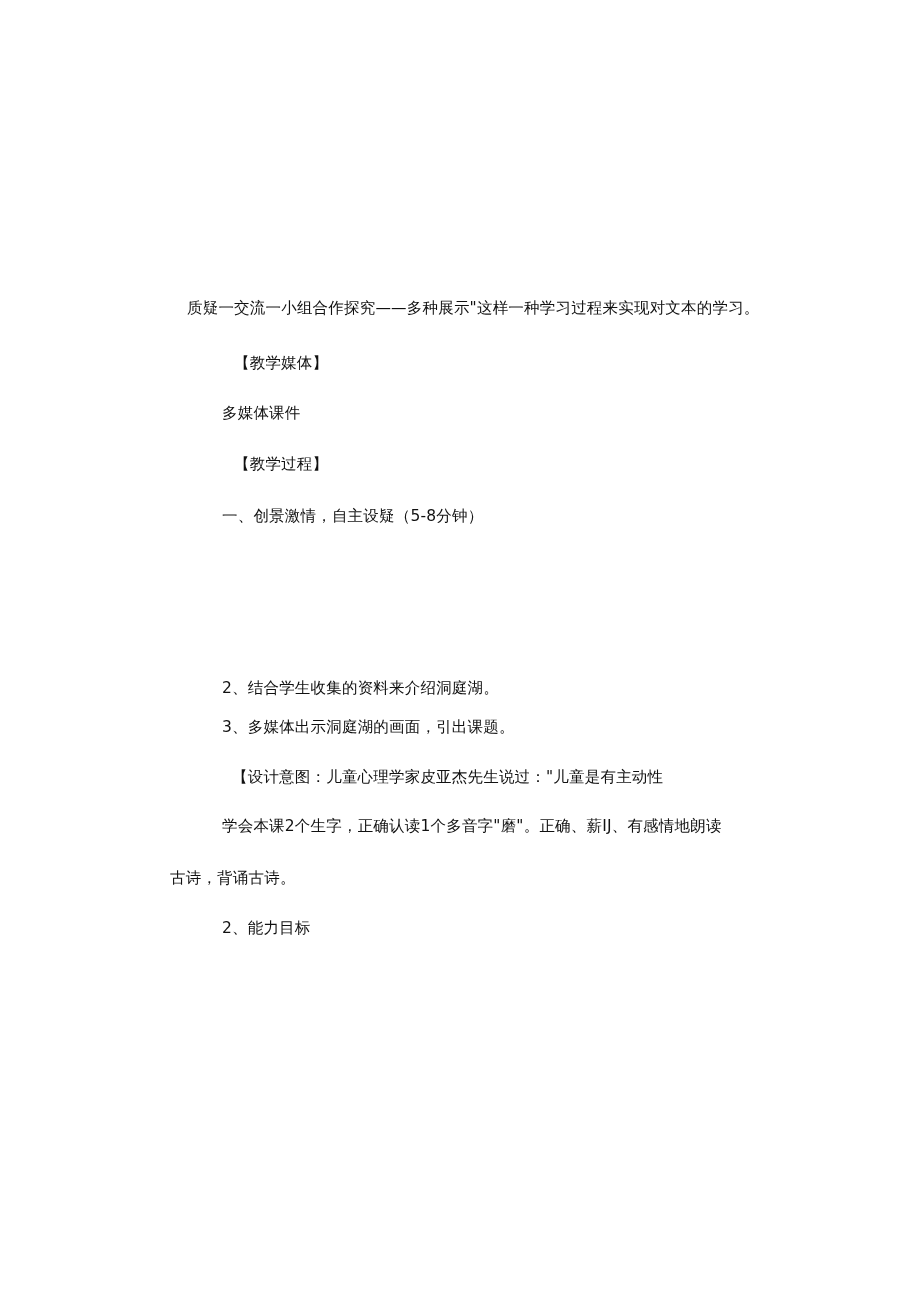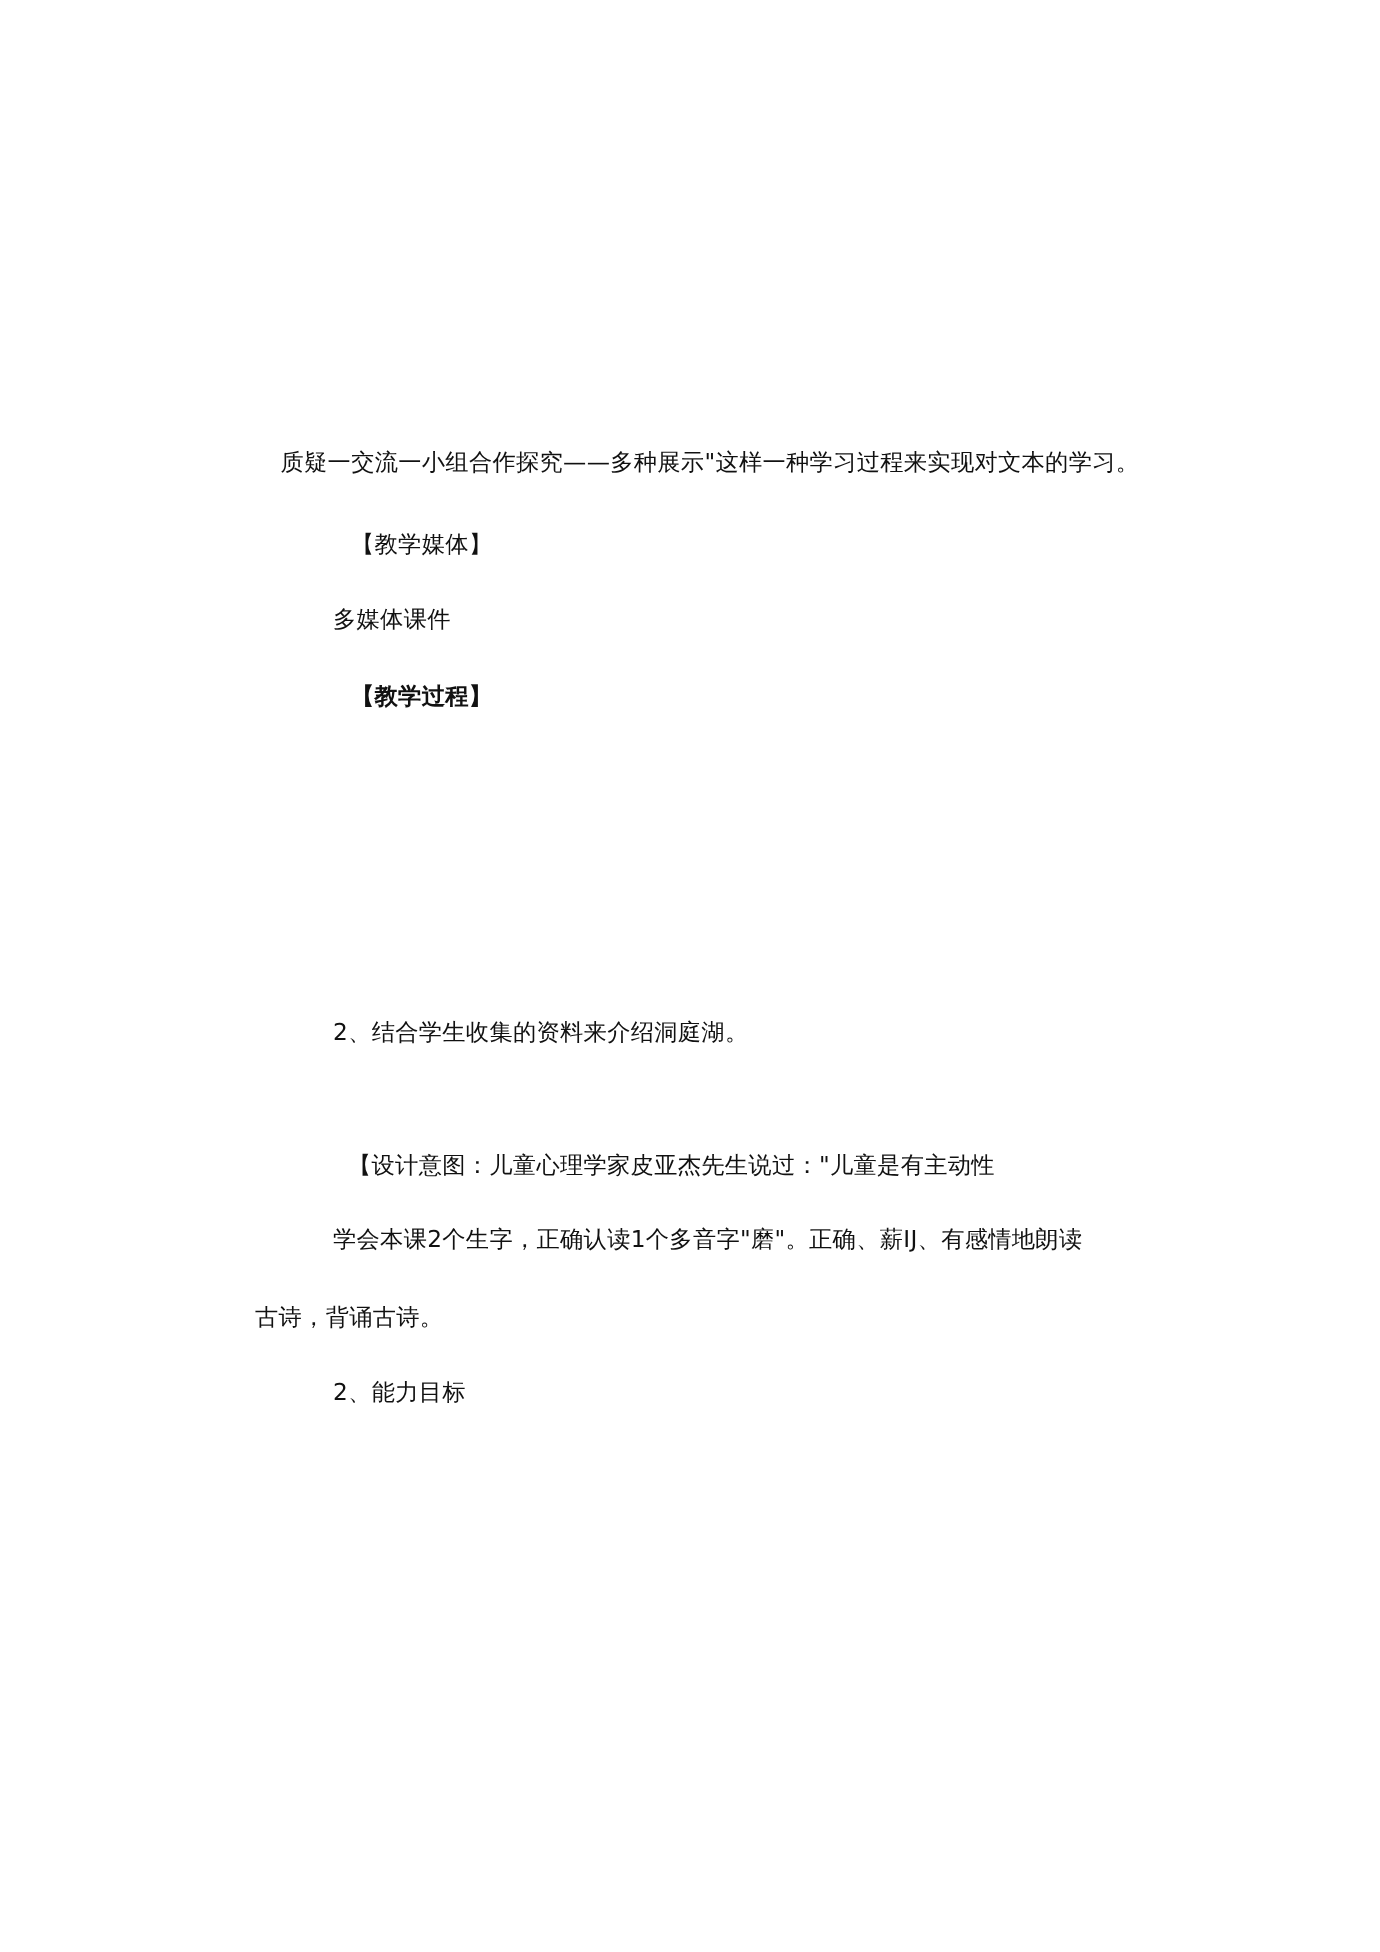--- a/index.html
+++ b/index.html
@@ -31,19 +31,21 @@
       letter-spacing: 0.2px;
     }
   </style>
 </head>
 <body>
 
 <div class="page">
   <div class="line" style="left:187px; top:298px;">质疑一交流一小组合作探究——多种展示"这样一种学习过程来实现对文本的学习。</div>
   <div class="line" style="left:234px; top:353px;">【教学媒体】</div>
   <div class="line" style="left:222px; top:403px;">多媒体课件</div>
-  <div class="line" style="left:234px; top:454px;font-weight:bold;">【教学过程】</div>
+  <div class="line" style="left:234px; top:454px;">【教学过程】</div>
+  <div class="line" style="left:222px; top:506px;">一、创景激情，自主设疑（5-8分钟）</div>
   <div class="line" style="left:222px; top:666px;margin-top:12px;">2、结合学生收集的资料来介绍洞庭湖。</div>
+  <div class="line" style="left:222px; top:717px;">3、多媒体出示洞庭湖的画面，引出课题。</div>
   <div class="line" style="left:232px; top:767px;">【设计意图：儿童心理学家皮亚杰先生说过："儿童是有主动性</div>
   <div class="line" style="left:222px; top:816px;">学会本课2个生字，正确认读1个多音字"磨"。正确、薪IJ、有感情地朗读</div>
   <div class="line" style="left:170px; top:868px;">古诗，背诵古诗。</div>
   <div class="line" style="left:222px; top:918px;">2、能力目标</div>
 </div>
 
 </body></html>

